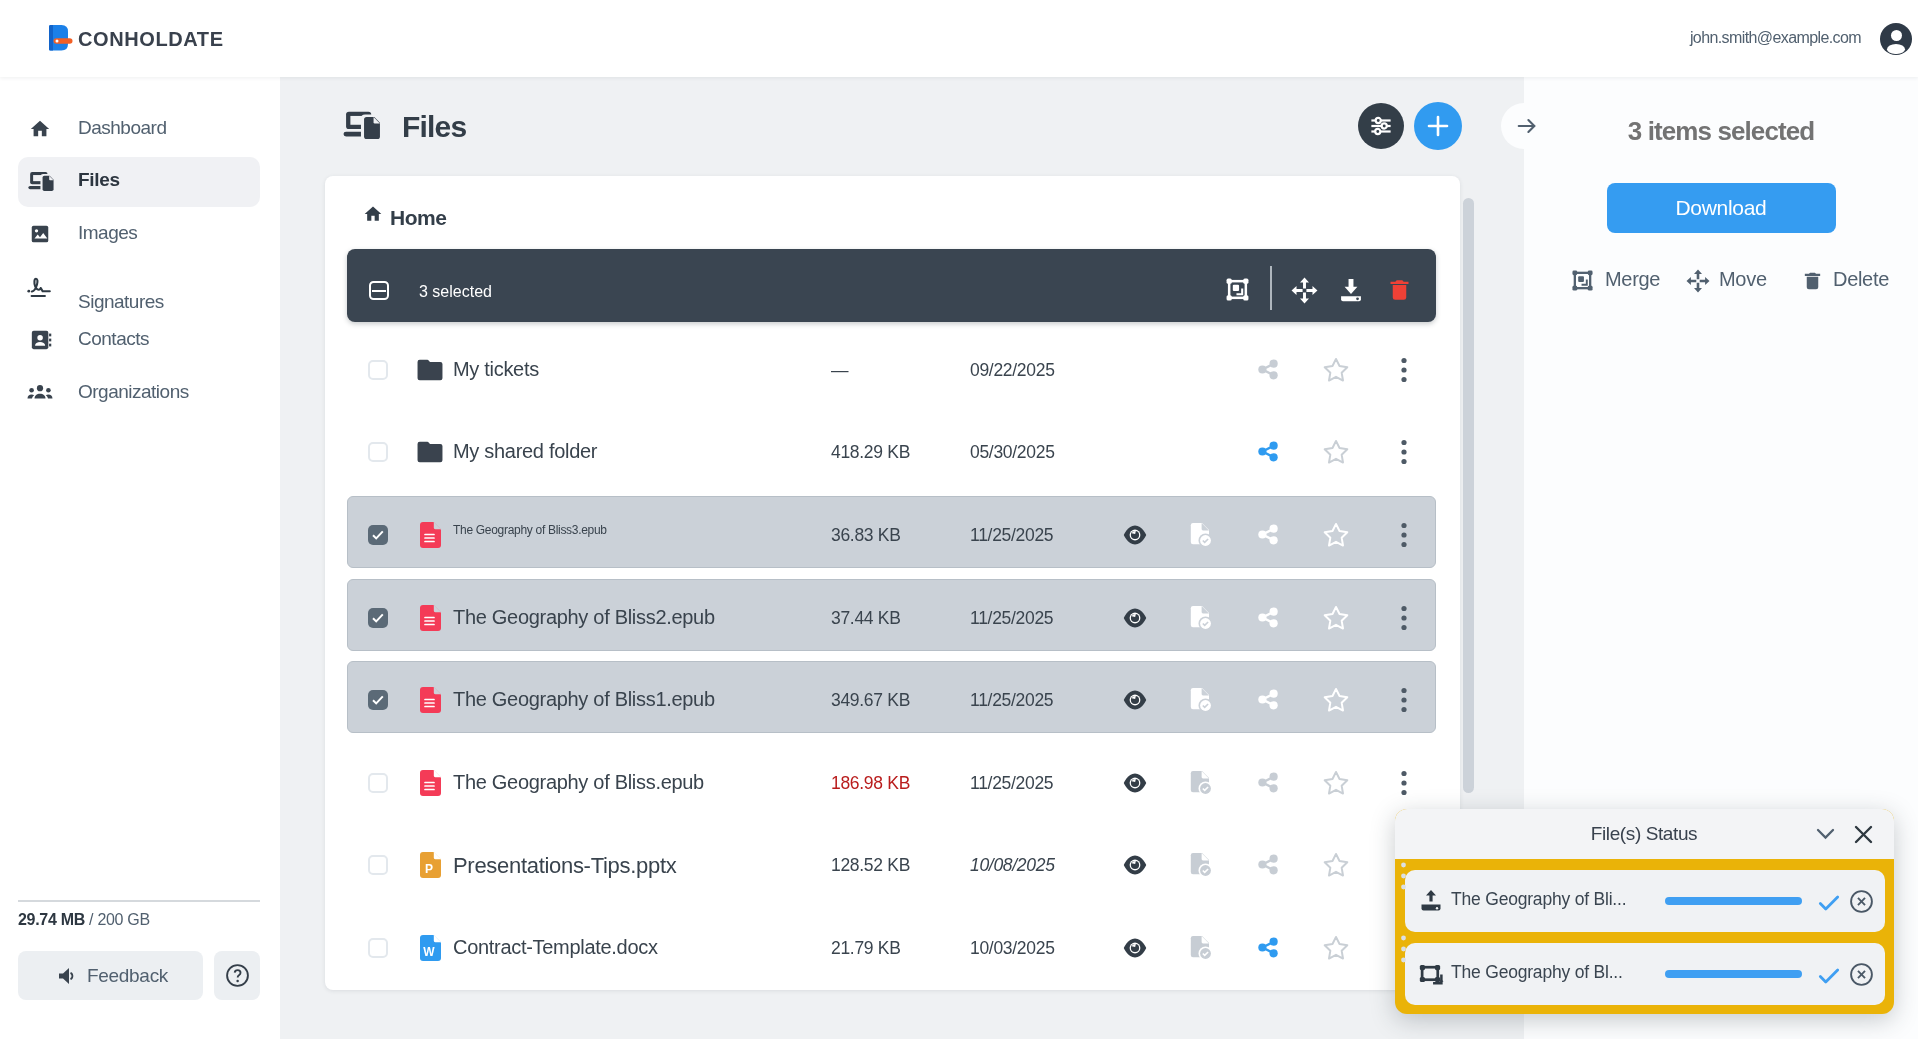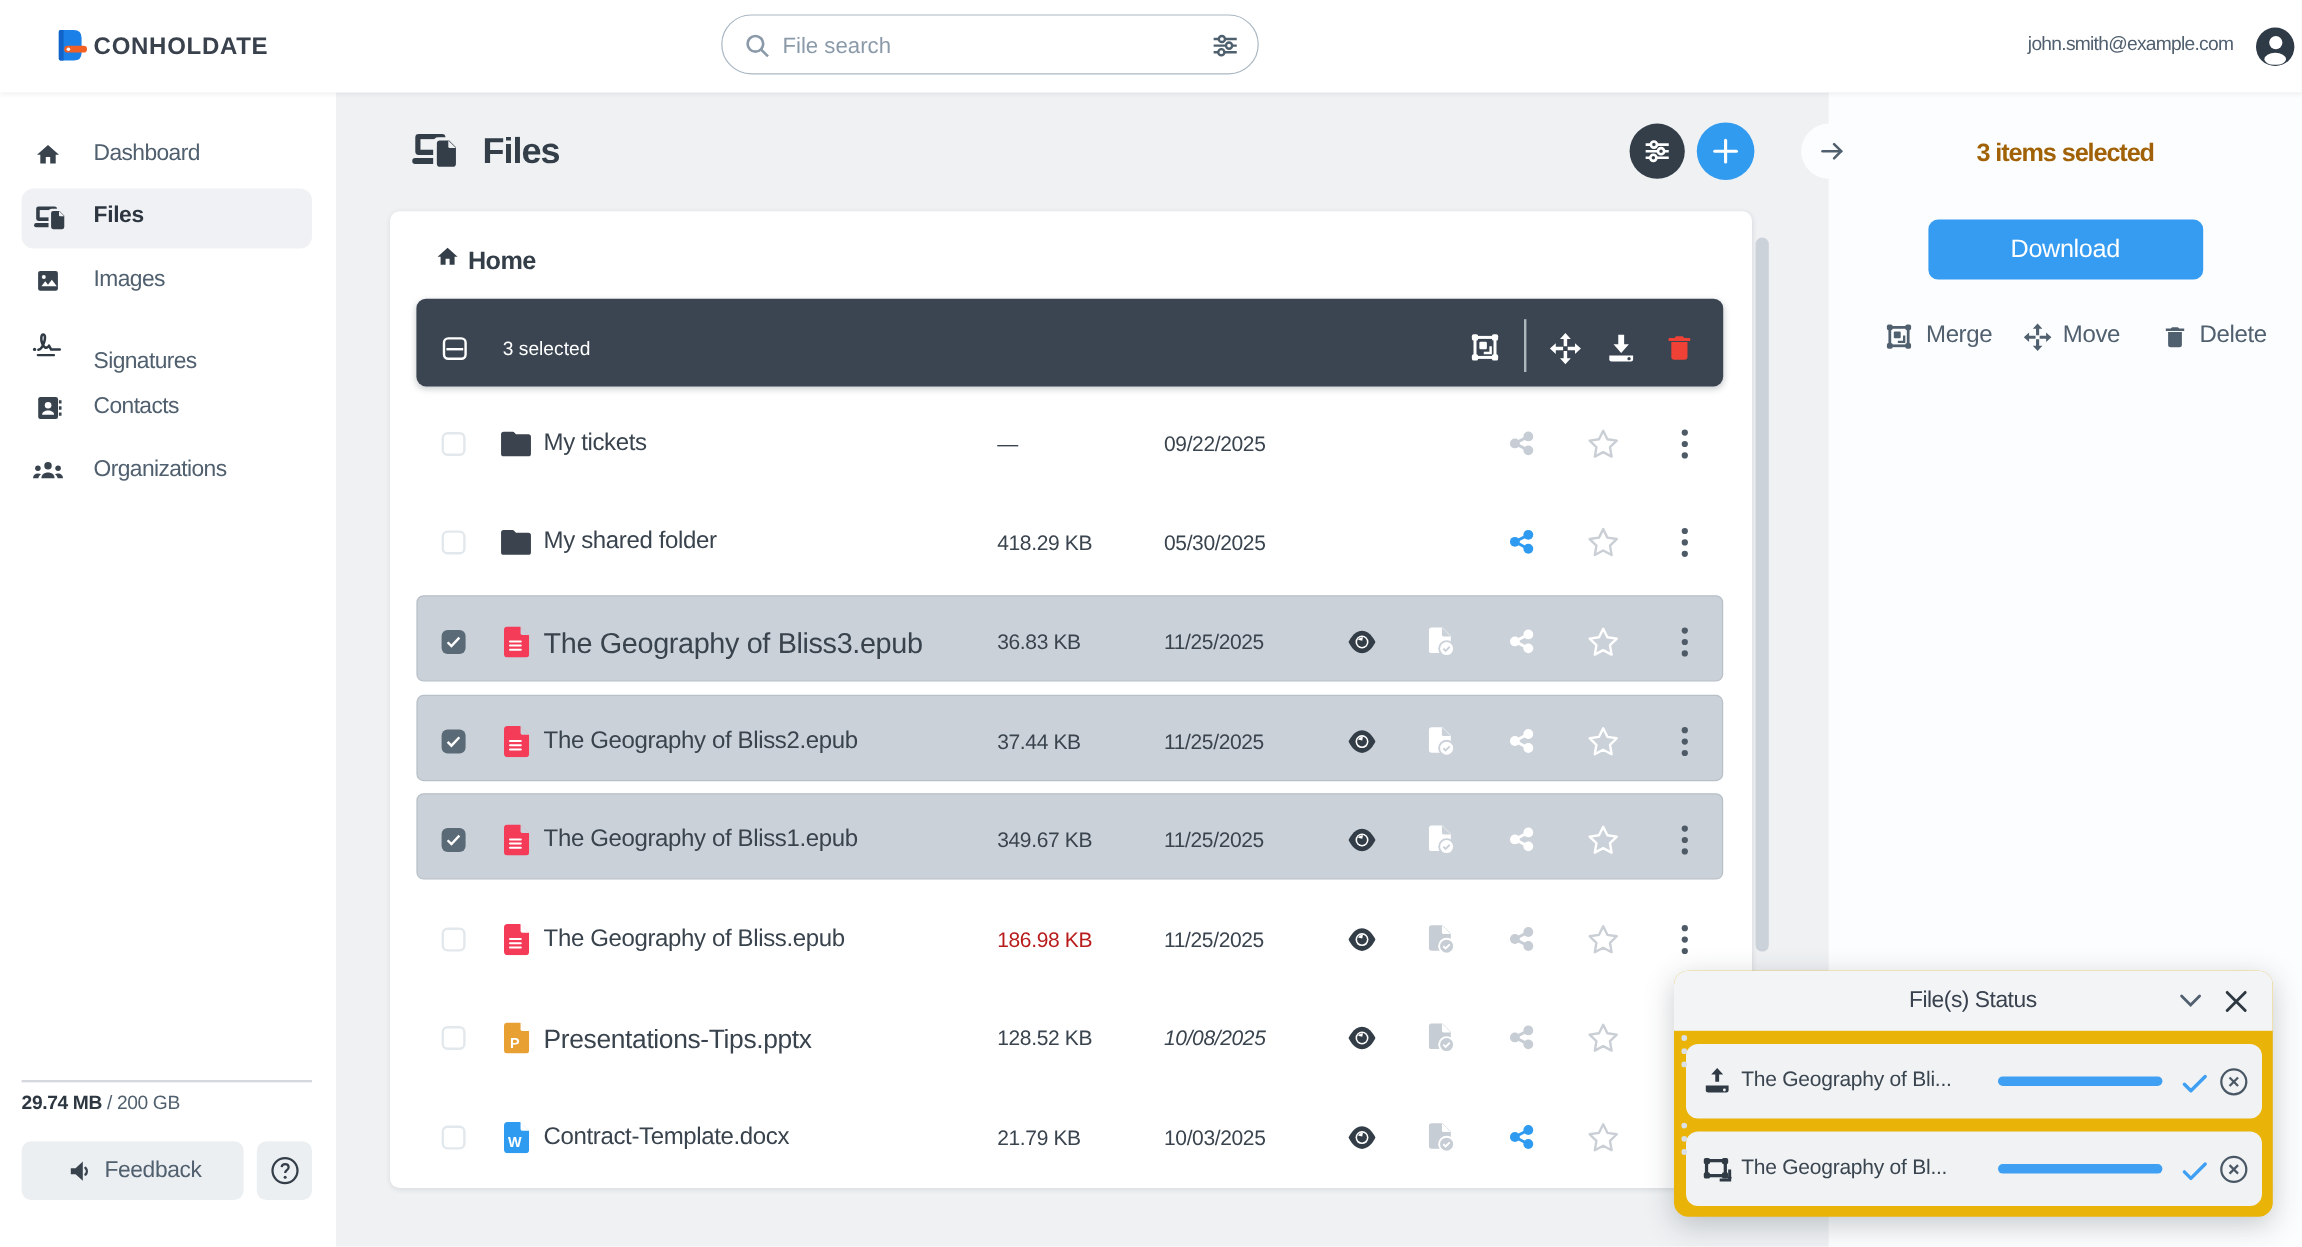--- a/index.html
+++ b/index.html
@@ -18,35 +18,20 @@
 <div class="abs" style="left:0;top:0;width:1918px;height:77px;background:#ffffff;box-shadow:0 1px 4px rgba(40,50,60,.08);z-index:30;">
 
   <svg class="abs" style="left:46px;top:25px;" width="27" height="26" viewBox="0 0 27 26">
     <path d="M4.5 0 h11 q6.5 0 6.5 6.5 v12.5 q0 6.5 -6.5 6.5 h-11 q-1.5 0 -1.5 -1.5 V1.5 q0 -1.5 1.5 -1.5 z" fill="#1b80e8"></path>
     <path d="M3 1.5 q0 -1.5 1.5 -1.5 H7 v25.5 H4.5 q-1.5 0 -1.5 -1.5 z" fill="#1263c9"></path>
     <rect x="7.5" y="13.2" width="19" height="5.6" rx="2.8" fill="#f26026"></rect>
     <circle cx="11" cy="16" r="1.5" fill="#ffffff"></circle>
   </svg>
   <div class="abs txt" style="left:78px;top:28px;font-size:20px;font-weight:bold;letter-spacing:0.6px;color:#39414d;">CONHOLDATE</div>
 
-  <div class="abs" style="left:601px;top:12px;width:448px;height:50px;border:1px solid #a9b7c3;border-radius:25px;background:#fff;">
-    <svg class="abs" style="left:17px;top:13px;" width="24" height="24" viewBox="0 0 24 24" fill="none" stroke="#8b9aa9" stroke-width="2.2">
-      <circle cx="10.5" cy="10.5" r="6.5"></circle>
-          <line x1="15.3" y1="15.3" x2="21" y2="21"></line>
-    </svg>
-    <div class="abs txt" style="left:50px;top:14px;font-size:18.5px;color:#8b9aa9;">File search</div>
-    <svg class="abs" style="left:408px;top:14px;" width="22" height="22" viewBox="0 0 24 24" fill="none" stroke="#4e5f6d" stroke-width="2.2">
-      <line x1="1.5" y1="6" x2="22.5" y2="6"></line>
-          <circle cx="9" cy="6" r="2.8" fill="#fff"></circle>
-      <line x1="1.5" y1="12" x2="22.5" y2="12"></line>
-          <circle cx="15.5" cy="12" r="2.8" fill="#fff"></circle>
-      <line x1="1.5" y1="18" x2="22.5" y2="18"></line>
-          <circle cx="8.5" cy="18" r="2.8" fill="#fff"></circle>
-    </svg>
-  </div>
 
   <div class="abs txt" style="right:57px;top:29px;font-size:16px;letter-spacing:-0.6px;color:#51606f;">john.smith@example.com</div>
   <div class="abs" style="left:1880px;top:23px;width:32px;height:32px;border-radius:50%;background:#2f3a47;overflow:hidden;">
     <div class="abs" style="left:10.5px;top:6.5px;width:11px;height:11px;border-radius:50%;background:#ffffff;"></div>
     <div class="abs" style="left:7px;top:20.5px;width:18px;height:10.5px;border-radius:50% 50% 45% 45%;background:#ffffff;"></div>
   </div>
 </div>
 
 <div class="abs" style="left:0;top:77px;width:280px;height:962px;background:#ffffff;z-index:5;">
 
@@ -241,21 +226,21 @@
         </svg>
 <svg class="abs" style="left:420px;top:522px;" width="21" height="26" viewBox="0 0 21 26">
 <path d="M3 0 h10.5 L21 7.5 V23 q0 3 -3 3 H3 q-3 0 -3 -3 V3 q0 -3 3 -3z" fill="#f43b57"></path>
 <path d="M13.8 0 L21 7.2 h-5.8 q-1.4 0 -1.4 -1.4z" fill="#cbd1d8"></path>
 <g stroke="#ffffff" stroke-width="1.7" stroke-linecap="round">
             <line x1="5" y1="12.5" x2="14" y2="12.5"></line>
             <line x1="5" y1="16" x2="14" y2="16"></line>
             <line x1="5" y1="19.5" x2="14" y2="19.5"></line>
           </g>
         </svg>
-<div class="abs txt" style="left:453px;top:523px;font-size:24px;letter-spacing:-0.3px;color:#39434d;">The Geography of Bliss3.epub</div>
+<div class="abs txt" style="left:453px;top:523px;font-size:12px;letter-spacing:-0.3px;color:#39434d;">The Geography of Bliss3.epub</div>
 <div class="abs txt" style="left:831px;top:525px;font-size:17.5px;letter-spacing:-0.3px;color:#3a444e;">36.83 KB</div>
 <div class="abs txt" style="left:970px;top:525px;font-size:17.5px;letter-spacing:-0.3px;color:#3a444e;">11/25/2025</div>
 <svg class="abs" style="left:1122.5px;top:525px;" width="24" height="20" viewBox="0 0 24 20">
 <path d="M12 0.6 C4.8 0.6 0.8 10 0.8 10 S4.8 19.4 12 19.4 23.2 10 23.2 10 19.2 0.6 12 0.6z" fill="#333d47"></path>
 <circle cx="12" cy="10" r="5.4" fill="#ffffff"></circle>
           <circle cx="12" cy="10" r="4.1" fill="#333d47"></circle>
 <path d="M8.6 8.2 a4.1 4.1 0 0 1 4.2 -2.2 l-0.6 3z" fill="#ffffff"></path>
         </svg>
 <svg class="abs" style="left:1188px;top:522px;" width="26" height="26" viewBox="0 0 26 26">
 <path d="M5 1 h9 l7 7 v12 q0 2.2 -2.2 2.2 H5 q-2.2 0 -2.2 -2.2 V3.2 Q2.8 1 5 1z" fill="#ffffff"></path>
@@ -486,21 +471,21 @@
         </svg>
   </div>
 </div>
 
 <div class="abs" style="left:1524px;top:77px;width:394px;height:962px;z-index:7;">
   <div class="abs" style="left:-23px;top:26px;width:46px;height:46px;border-radius:50%;background:#fcfdfe;"></div>
   <svg class="abs" style="left:-8px;top:38px;" width="22" height="22" viewBox="0 0 24 24" fill="none" stroke="#51606f" stroke-width="2.3" stroke-linecap="round" stroke-linejoin="round">
     <line x1="3" y1="12" x2="20" y2="12"></line>
         <path d="M13.5 5.5 L20 12 l-6.5 6.5"></path>
   </svg>
-  <div class="abs txt" style="left:197px;top:39px;transform:translateX(-50%);font-size:21px;font-weight:bold;letter-spacing:-0.9px;color:#a16207;">3 items selected</div>
+  <div class="abs txt" style="left:197px;top:39px;transform:translateX(-50%);font-size:26px;font-weight:bold;letter-spacing:-0.9px;color:#737373;">3 items selected</div>
   <div class="abs" style="left:83px;top:106px;width:229px;height:50px;background:#359cf1;border-radius:8px;"></div>
   <div class="abs txt" style="left:197px;top:119px;transform:translateX(-50%);font-size:21px;letter-spacing:-0.3px;color:#ffffff;">Download</div>
 
   <svg class="abs" style="left:47px;top:192px;" width="23" height="23" viewBox="0 0 24 24" fill="none" stroke="#51606f">
     <rect x="4" y="4" width="16" height="16" stroke-width="2.4"></rect>
     <g fill="#51606f" stroke="none">
           <rect x="1.5" y="1.5" width="5" height="5" rx="1.5"></rect>
           <rect x="17.5" y="1.5" width="5" height="5" rx="1.5"></rect>
           <rect x="1.5" y="17.5" width="5" height="5" rx="1.5"></rect>
           <rect x="17.5" y="17.5" width="5" height="5" rx="1.5"></rect>

